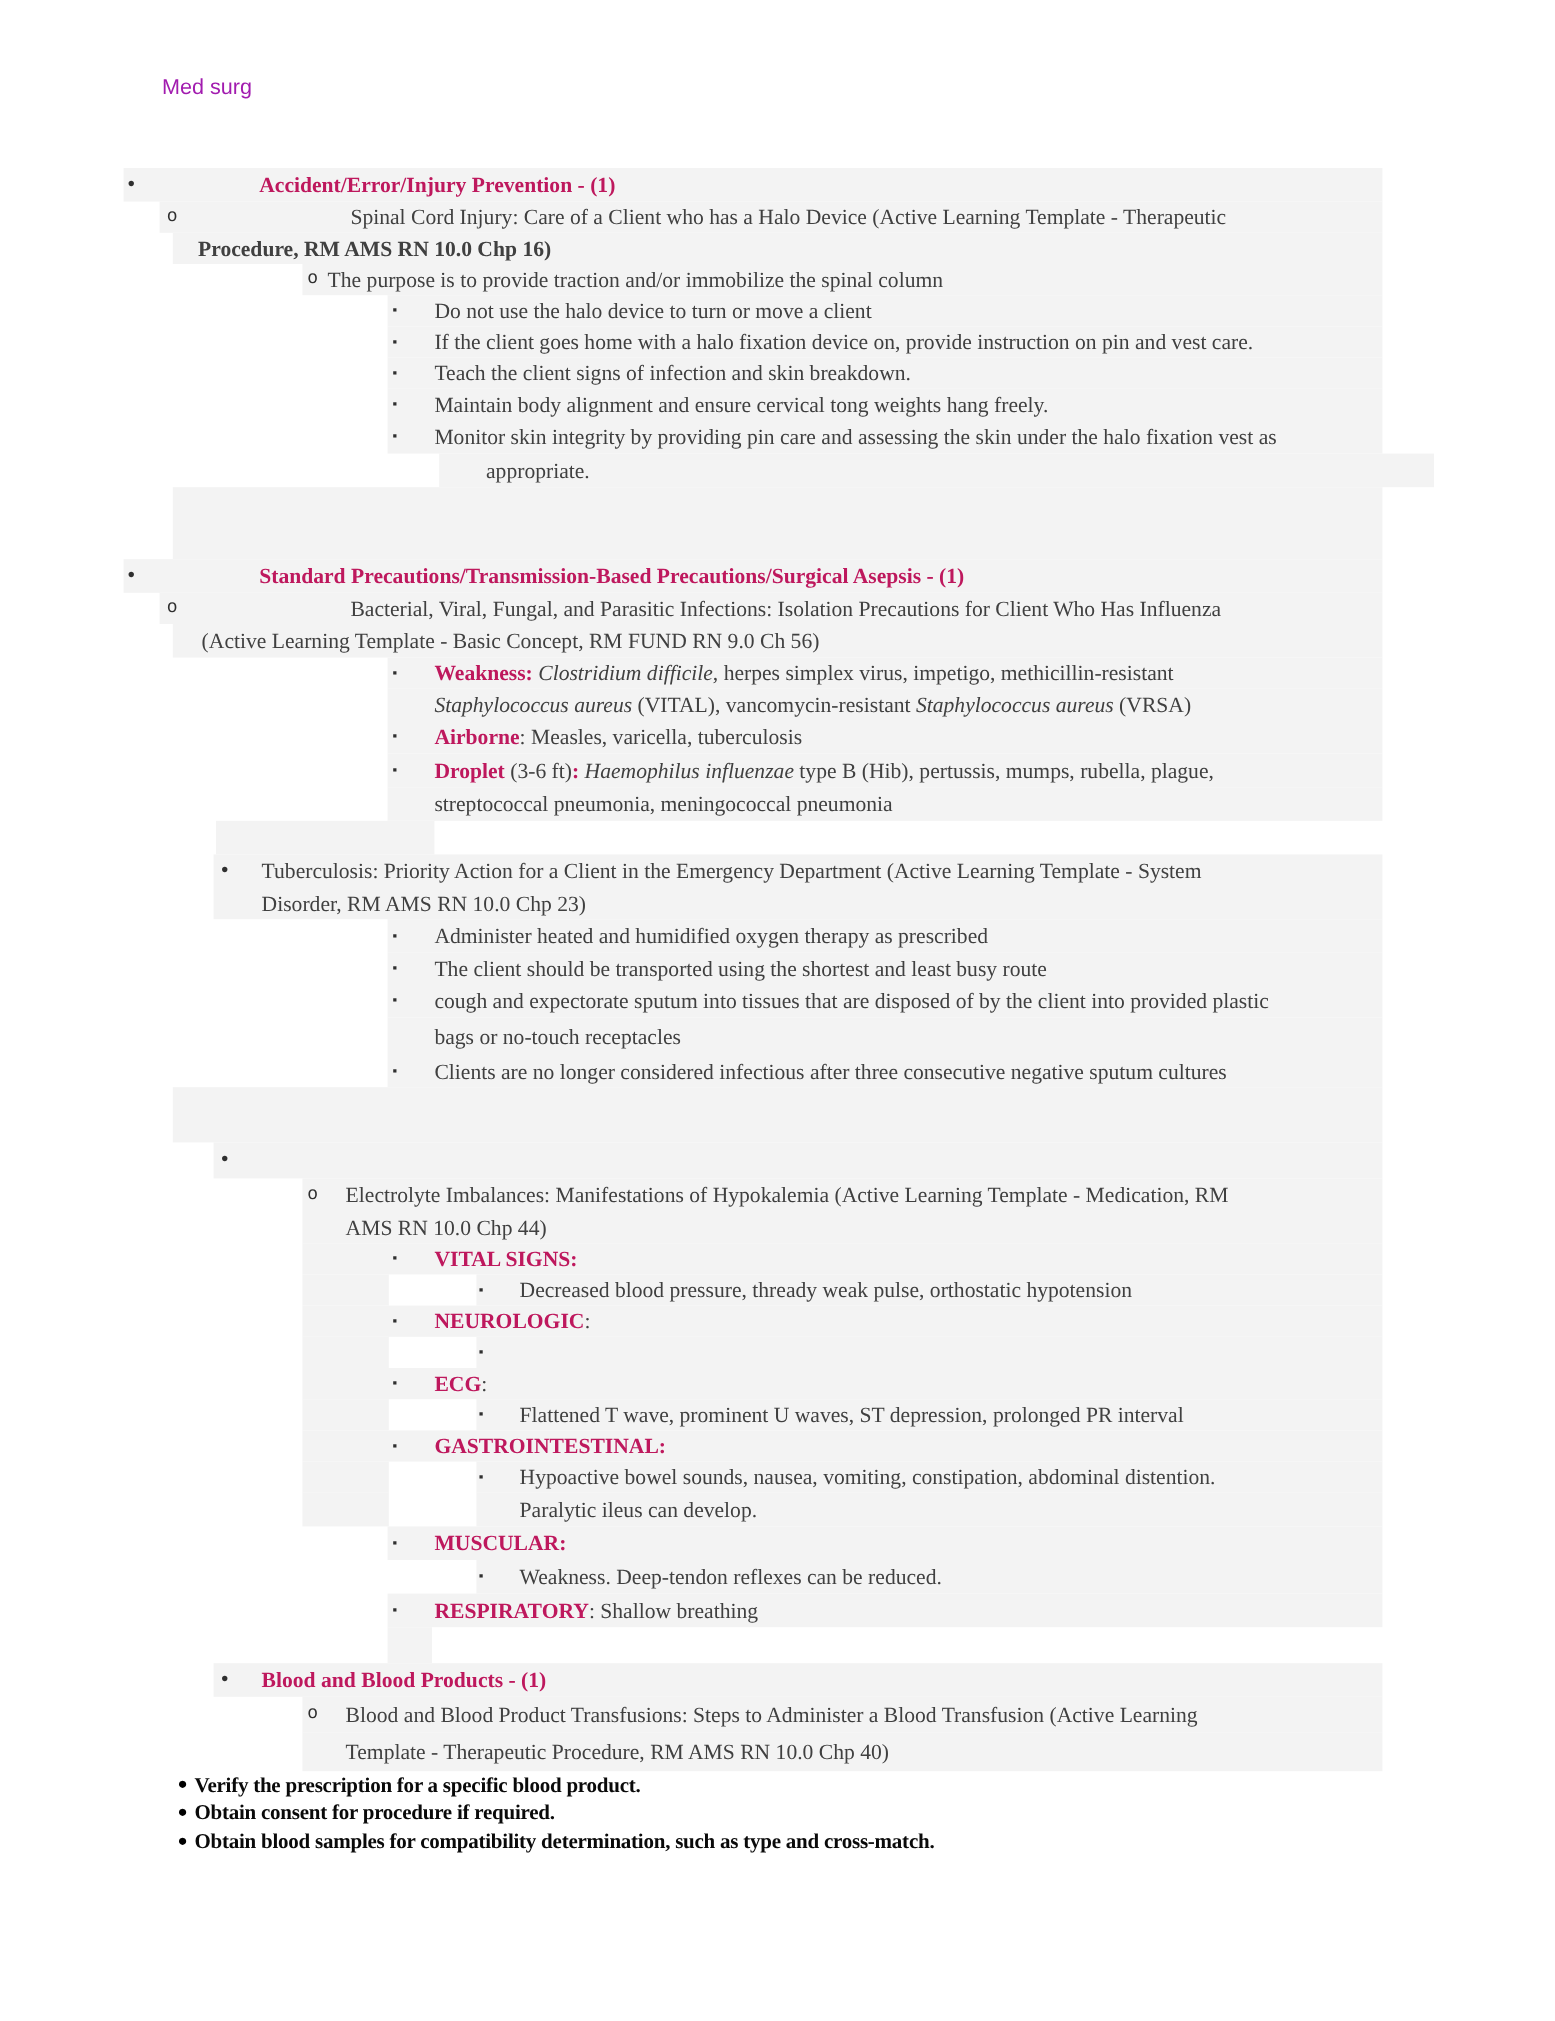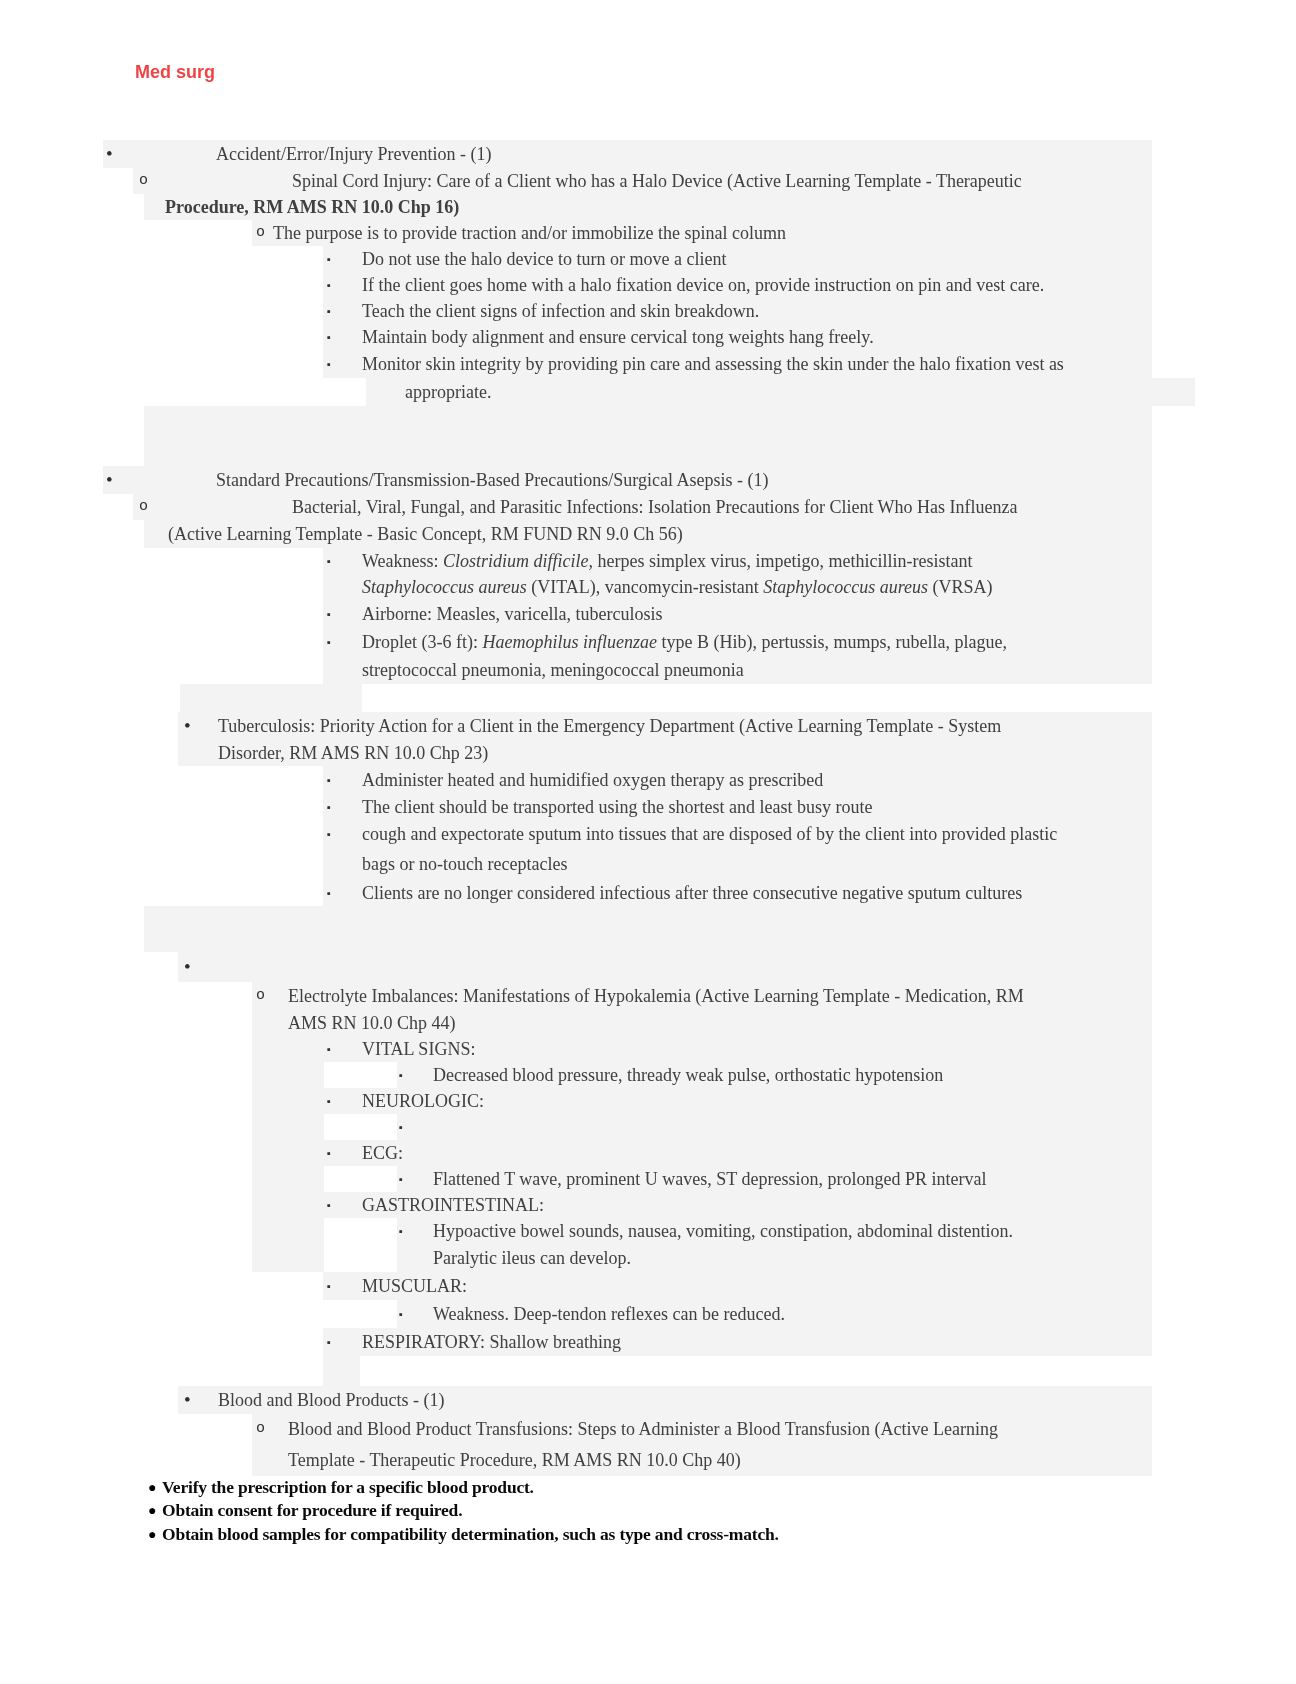--- a/index.html
+++ b/index.html
@@ -6,33 +6,33 @@
   .page{
     position:relative;
     width:1296px;height:1684px;
     background:#ffffff;
     font-family:"Liberation Serif", serif;
     overflow:hidden;
   }
   .doc-title{
     position:absolute;left:135px;top:62px;
     font-family:"Liberation Sans", sans-serif;
-    font-weight:bold;font-size:18px;color:#ef4444;
+    font-weight:normal;font-size:18px;color:#a21caf;
   }
   .lines{position:absolute;left:0;top:140px;width:1296px;}
   .line{position:relative;width:1296px;}
   .hl{position:absolute;top:0;height:100%;}
   .bullet{position:absolute;top:0;color:#2f2f2f;}
   .g-dot{font-size:19px;}
   .g-o{font-family:"Liberation Mono", monospace;font-size:15px;}
   .g-sq{font-size:11px;}
   .g-bdot{font-size:14px;color:#000;}
   .txt{position:absolute;top:0;white-space:pre;font-size:18px;color:#404040;letter-spacing:0px;}
   .run{white-space:pre;}
-  .run.b{font-weight:normal;color:#404040;text-align:center;}
+  .run.b{font-weight:bold;color:#be185d;text-align:center;}
   .run.i{font-style:italic;}
   .style-black .run{font-weight:700;color:#0a0a0a;font-size:17.5px;letter-spacing:-0.2px;}
 </style>
 </head>
 <body>
 
 <div class="page">
   <div class="doc-title">Med surg</div>
   <div class="lines">
       <div class="line" style="height: 28px; line-height: 28px;">

